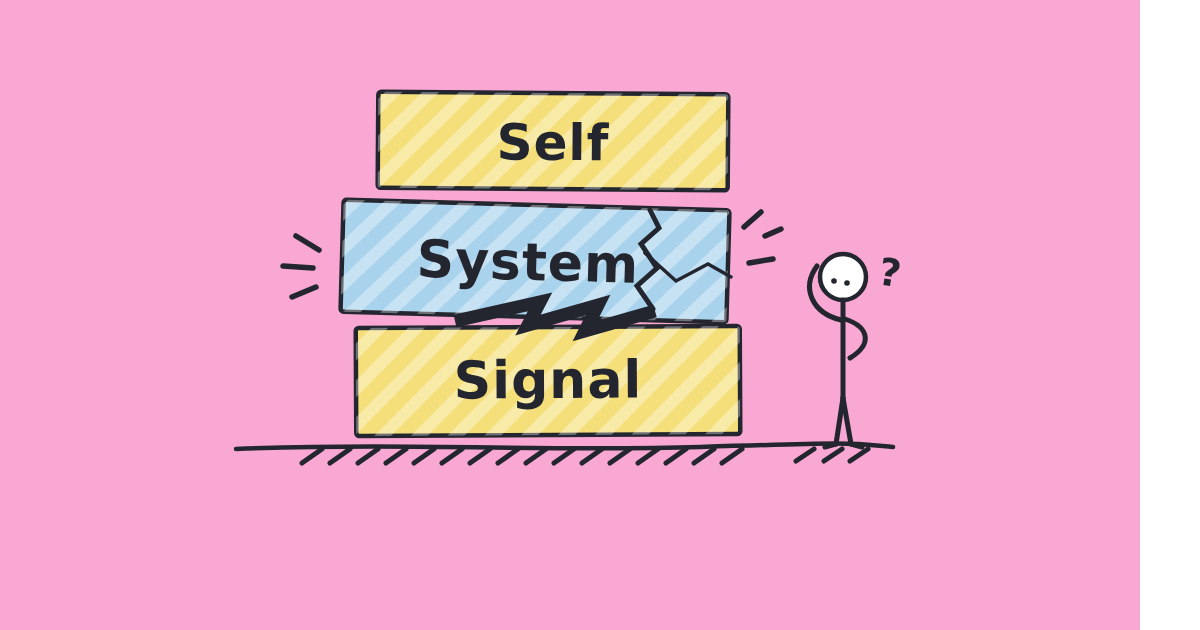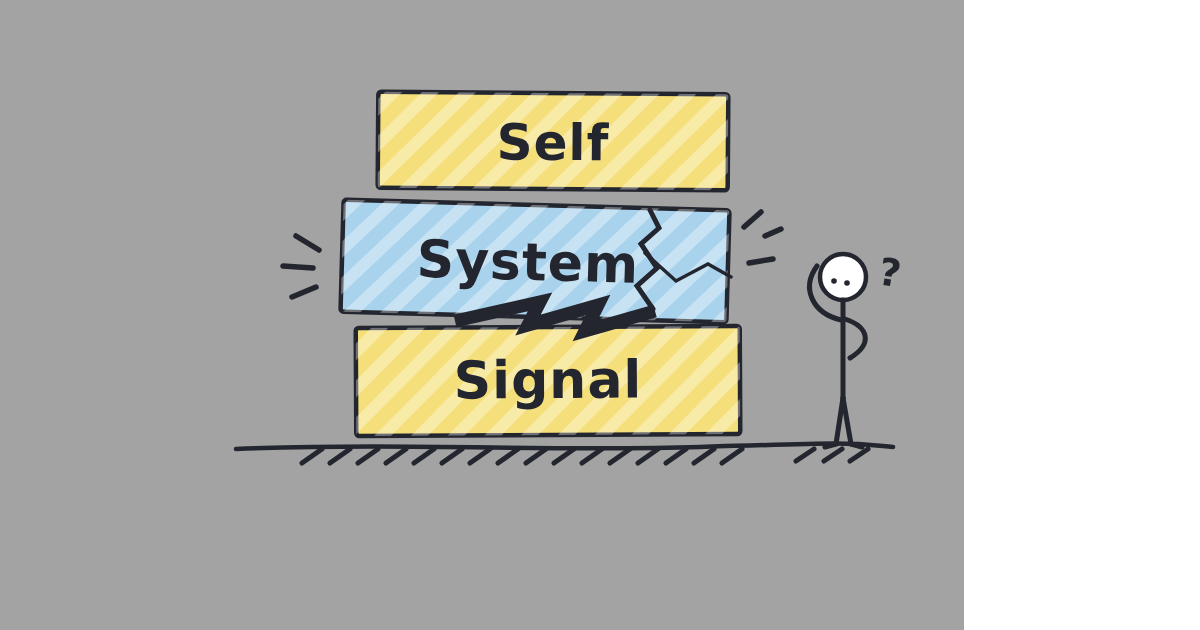--- a/index.html
+++ b/index.html
@@ -4,23 +4,23 @@
 <title>Self / System / Signal</title>
 <style>
   html, body {
     margin: 0;
     padding: 0;
     background: #ffffff;
     font-family: "DejaVu Sans", "Liberation Sans", sans-serif;
   }
   .canvas-wrap {
     position: relative;
-    width: 964px;
+    width: 1140px;
     height: 630px;
-    background: #a3a3a3;
+    background: #f9a8d4;
     overflow: hidden;
   }
   svg { display: block; }
   .block-label {
     font-family: "DejaVu Sans", "Liberation Sans", sans-serif;
     font-weight: 700;
     fill: #23262f;
     letter-spacing: 1px;
   }
   .qmark {

